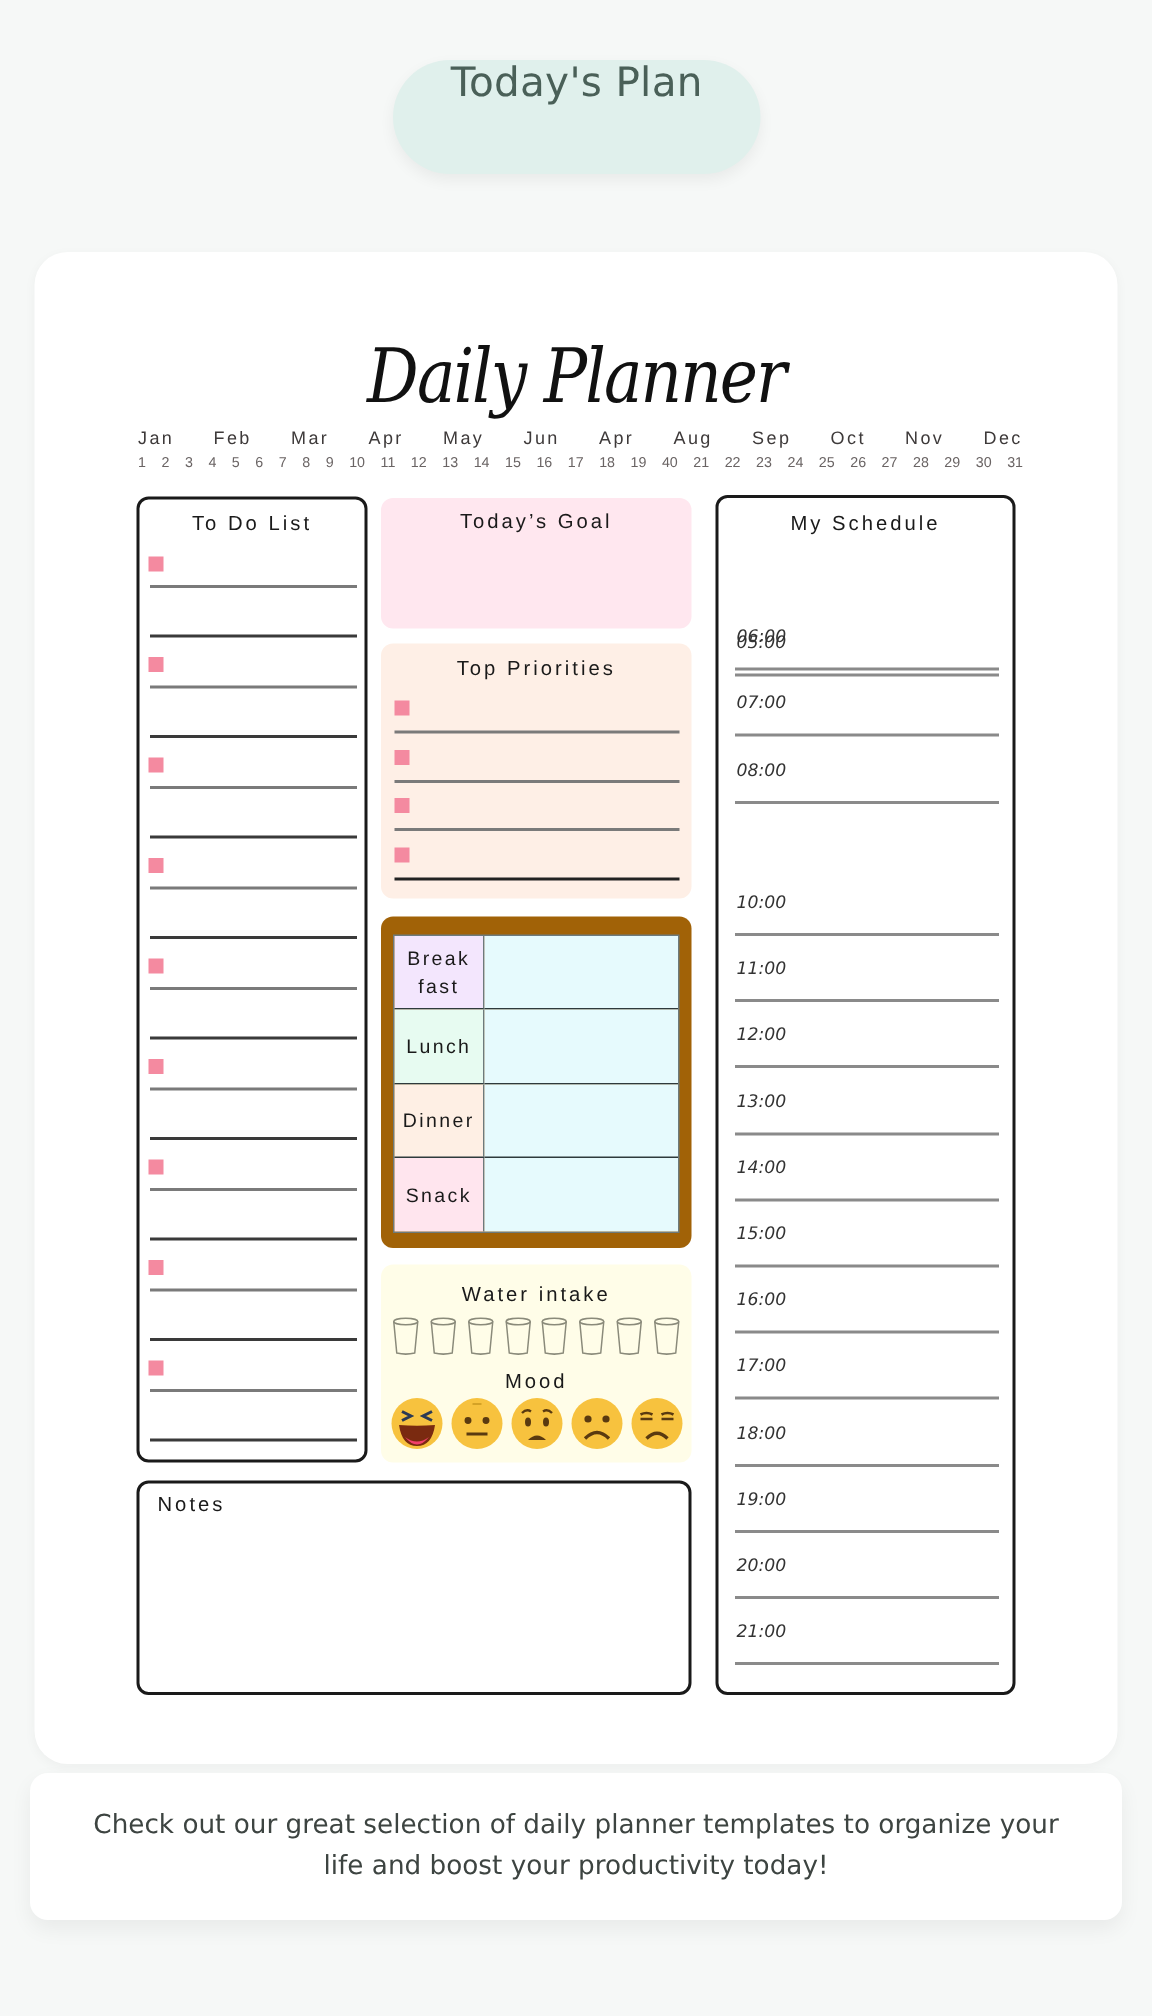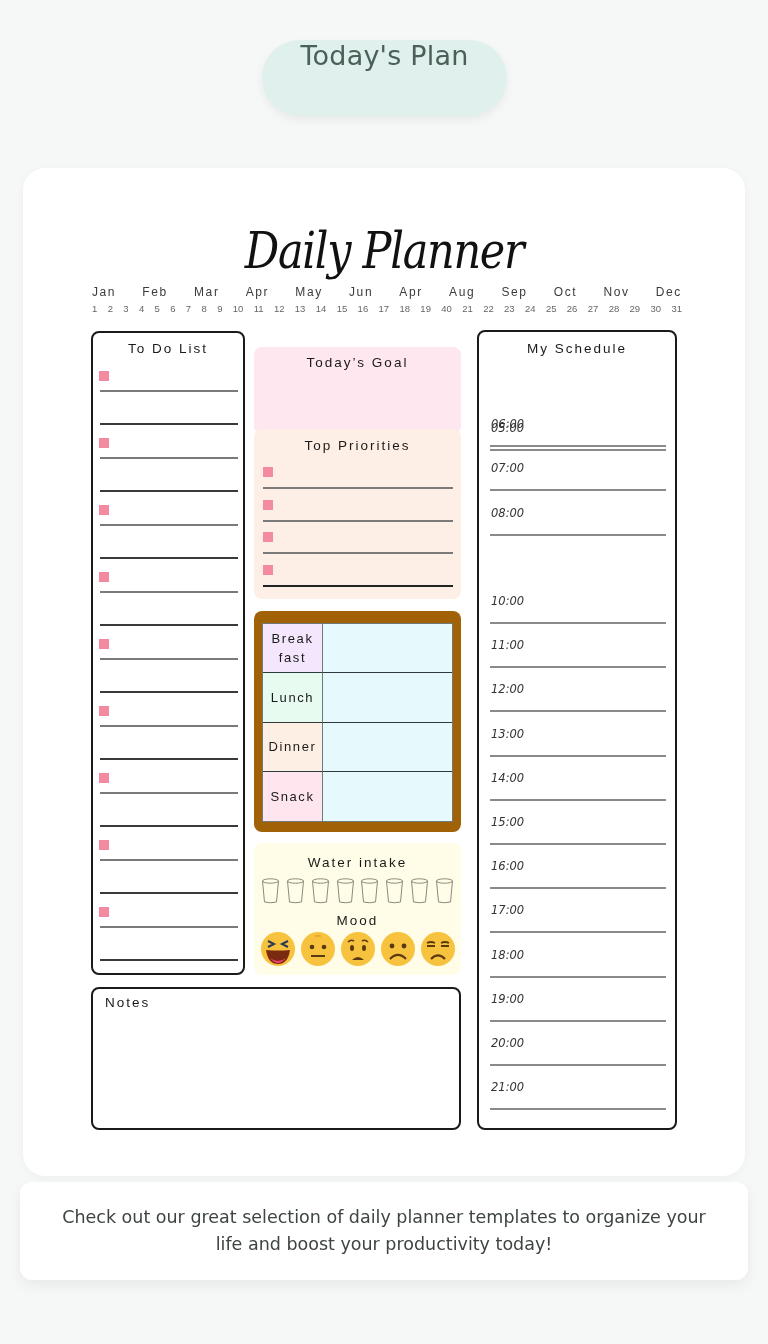--- a/index.html
+++ b/index.html
@@ -59,21 +59,21 @@
   }
 
   .line { position: absolute; height: 2px; background: #7a7a7a; }
   .line.dark { background: #3a3a3a; }
   .bullet { position: absolute; width: 10px; height: 10px; background: #f48aa0; }
 
   
   .todo { left: 91px; top: 331px; width: 154px; height: 644px; }
 
   
-  .goal { left: 254px; top: 347px; width: 207px; height: 87px; background: #ffe7ef; border-radius: 8px; }
+  .goal { left: 254px; top: 332px; width: 207px; height: 87px; background: #ffe7ef; border-radius: 8px; }
   .prio { left: 254px; top: 429px; width: 207px; height: 170px; background: #feefe6; border-radius: 8px; }
 
   
   .meals { left: 254px; top: 611px; width: 207px; height: 221px; background: #a16207; border-radius: 8px; }
   .meal-table {
     position: absolute; left: 8px; top: 12px; width: 191px; height: 199px;
     border: 1.5px solid #6d7a7c; display: grid; grid-template-columns: 60px 1fr; grid-template-rows: repeat(4, 1fr);
   }
   .meal-label {
     border-right: 1.5px solid #6d7a7c; border-bottom: 1.5px solid #2e3a3c;

